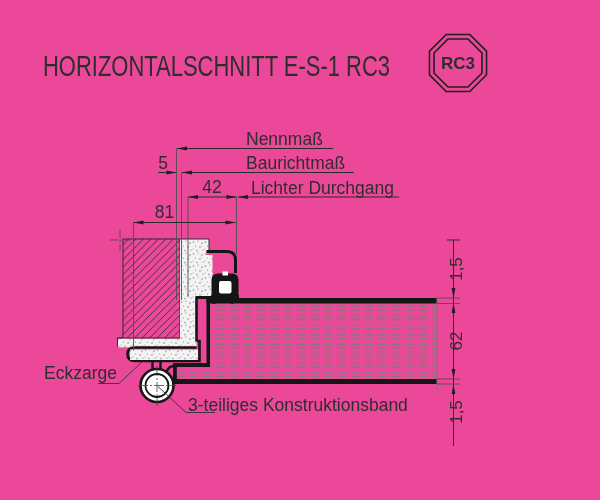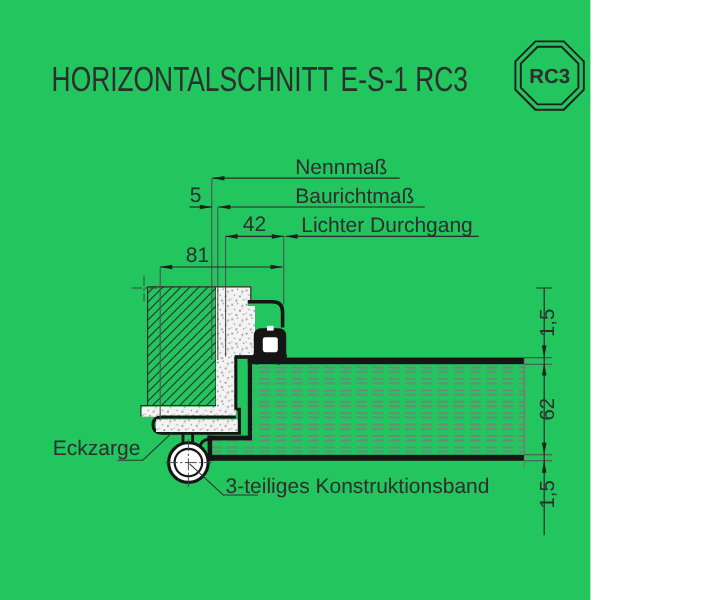--- a/index.html
+++ b/index.html
@@ -1,16 +1,16 @@
 <!DOCTYPE html>
 <html><head>
 <meta charset="utf-8">
 <style>
   html,body{margin:0;padding:0;background:#ffffff;}
-  .stage{position:relative;width:492px;height:500px;background:#22c55e;overflow:hidden;
+  .stage{position:relative;width:600px;height:500px;background:#ec4899;overflow:hidden;
          font-family:"Liberation Sans", sans-serif;}
   svg{display:block;}
   text{font-family:"Liberation Sans", sans-serif;fill:#2e2e2e;}
   .dimtxt{font-size:17.5px;}
   .rottxt{font-size:17px;}
 </style>
 </head>
 <body>
 
 <div class="stage">

